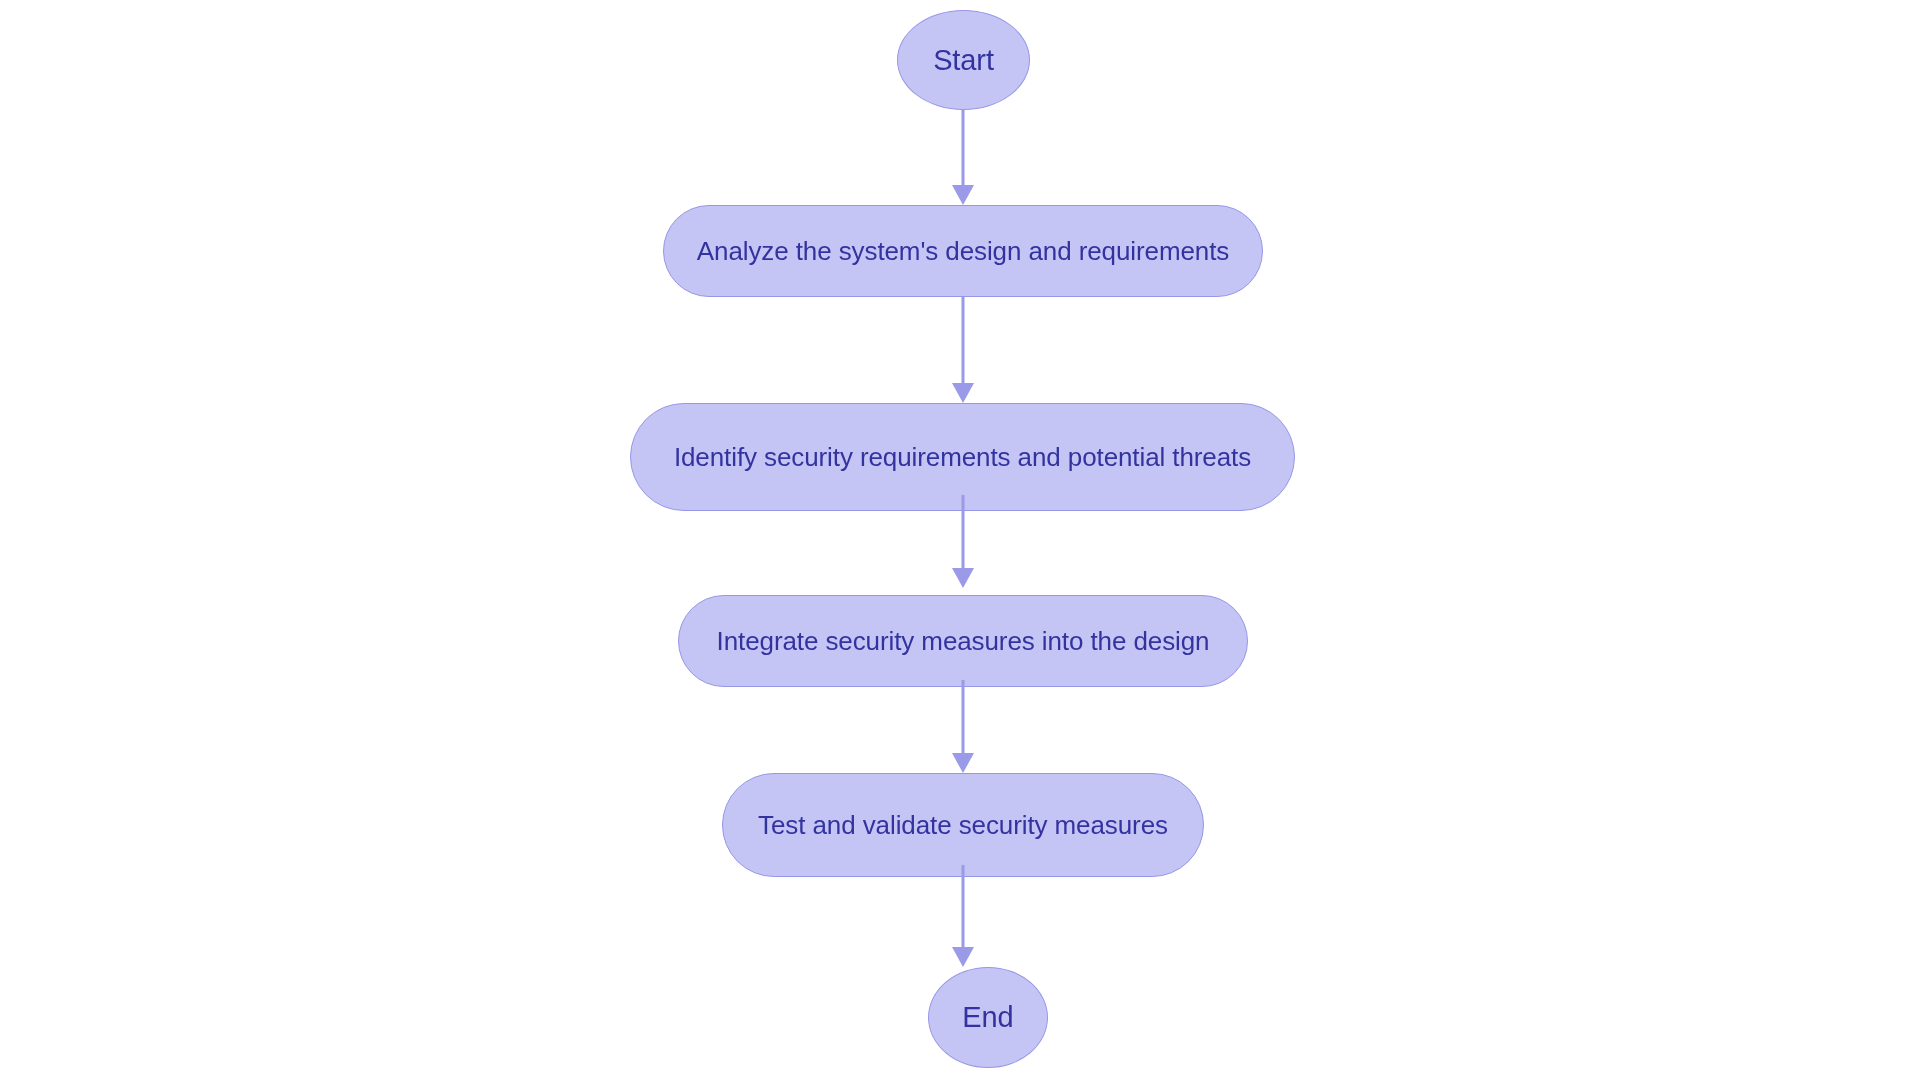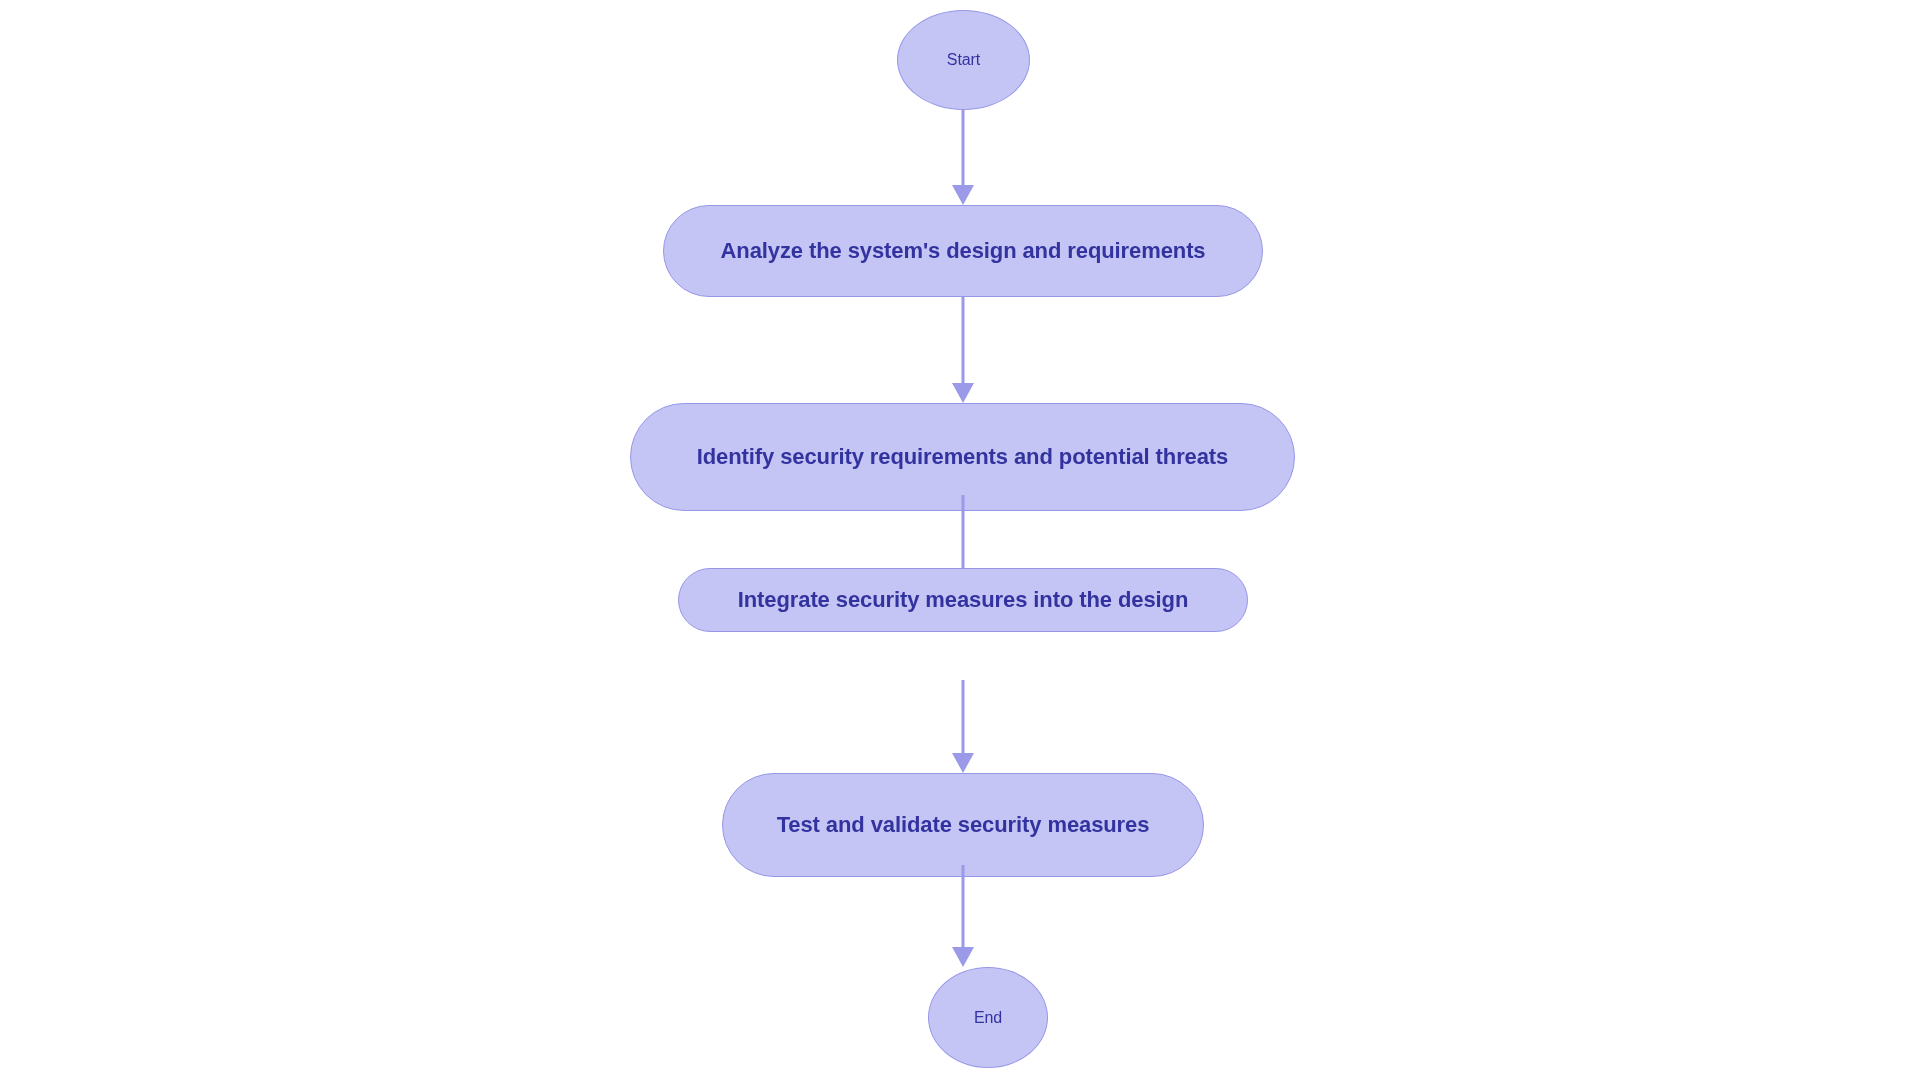--- a/index.html
+++ b/index.html
@@ -31,27 +31,26 @@
     background: #c5c5f5;
     border: 1.6px solid #9797e8;
     color: #3333a0;
     white-space: nowrap;
     letter-spacing: -0.1px;
     user-select: none;
   }
 
   .node.terminal {
     border-radius: 50%;
-    font-size: 16px;
+    font-size: 29px;
   }
 
   .node.process {
     border-radius: 999px;
-    font-size: 22px;
-    font-weight: bold;
+    font-size: 26px;
   }
 
   .node-label {
     line-height: 1;
     pointer-events: none;
   }
 
   
   .connector {
     position: absolute;
@@ -102,21 +101,21 @@
 
   <div class="node process" style="left:630px; top:403px; width:665px; height:108px;">
     <span class="node-label">Identify security requirements and potential threats</span>
   </div>
 
   <div class="connector" style="left:951px; top:495px; width:24px; height:93px;">
     <div class="connector-line" style="height:73px;"></div>
     <div class="connector-head"></div>
   </div>
 
-  <div class="node process" style="left:678px; top:568px; width:570px; height:64px;text-align:center;">
+  <div class="node process" style="left:678px; top:595px; width:570px; height:92px;text-align:center;">
     <span class="node-label">Integrate security measures into the design</span>
   </div>
 
   <div class="connector" style="left:951px; top:680px; width:24px; height:93px;">
     <div class="connector-line" style="height:73px;"></div>
     <div class="connector-head"></div>
   </div>
 
   <div class="node process" style="left:722px; top:773px; width:482px; height:104px;">
     <span class="node-label">Test and validate security measures</span>

